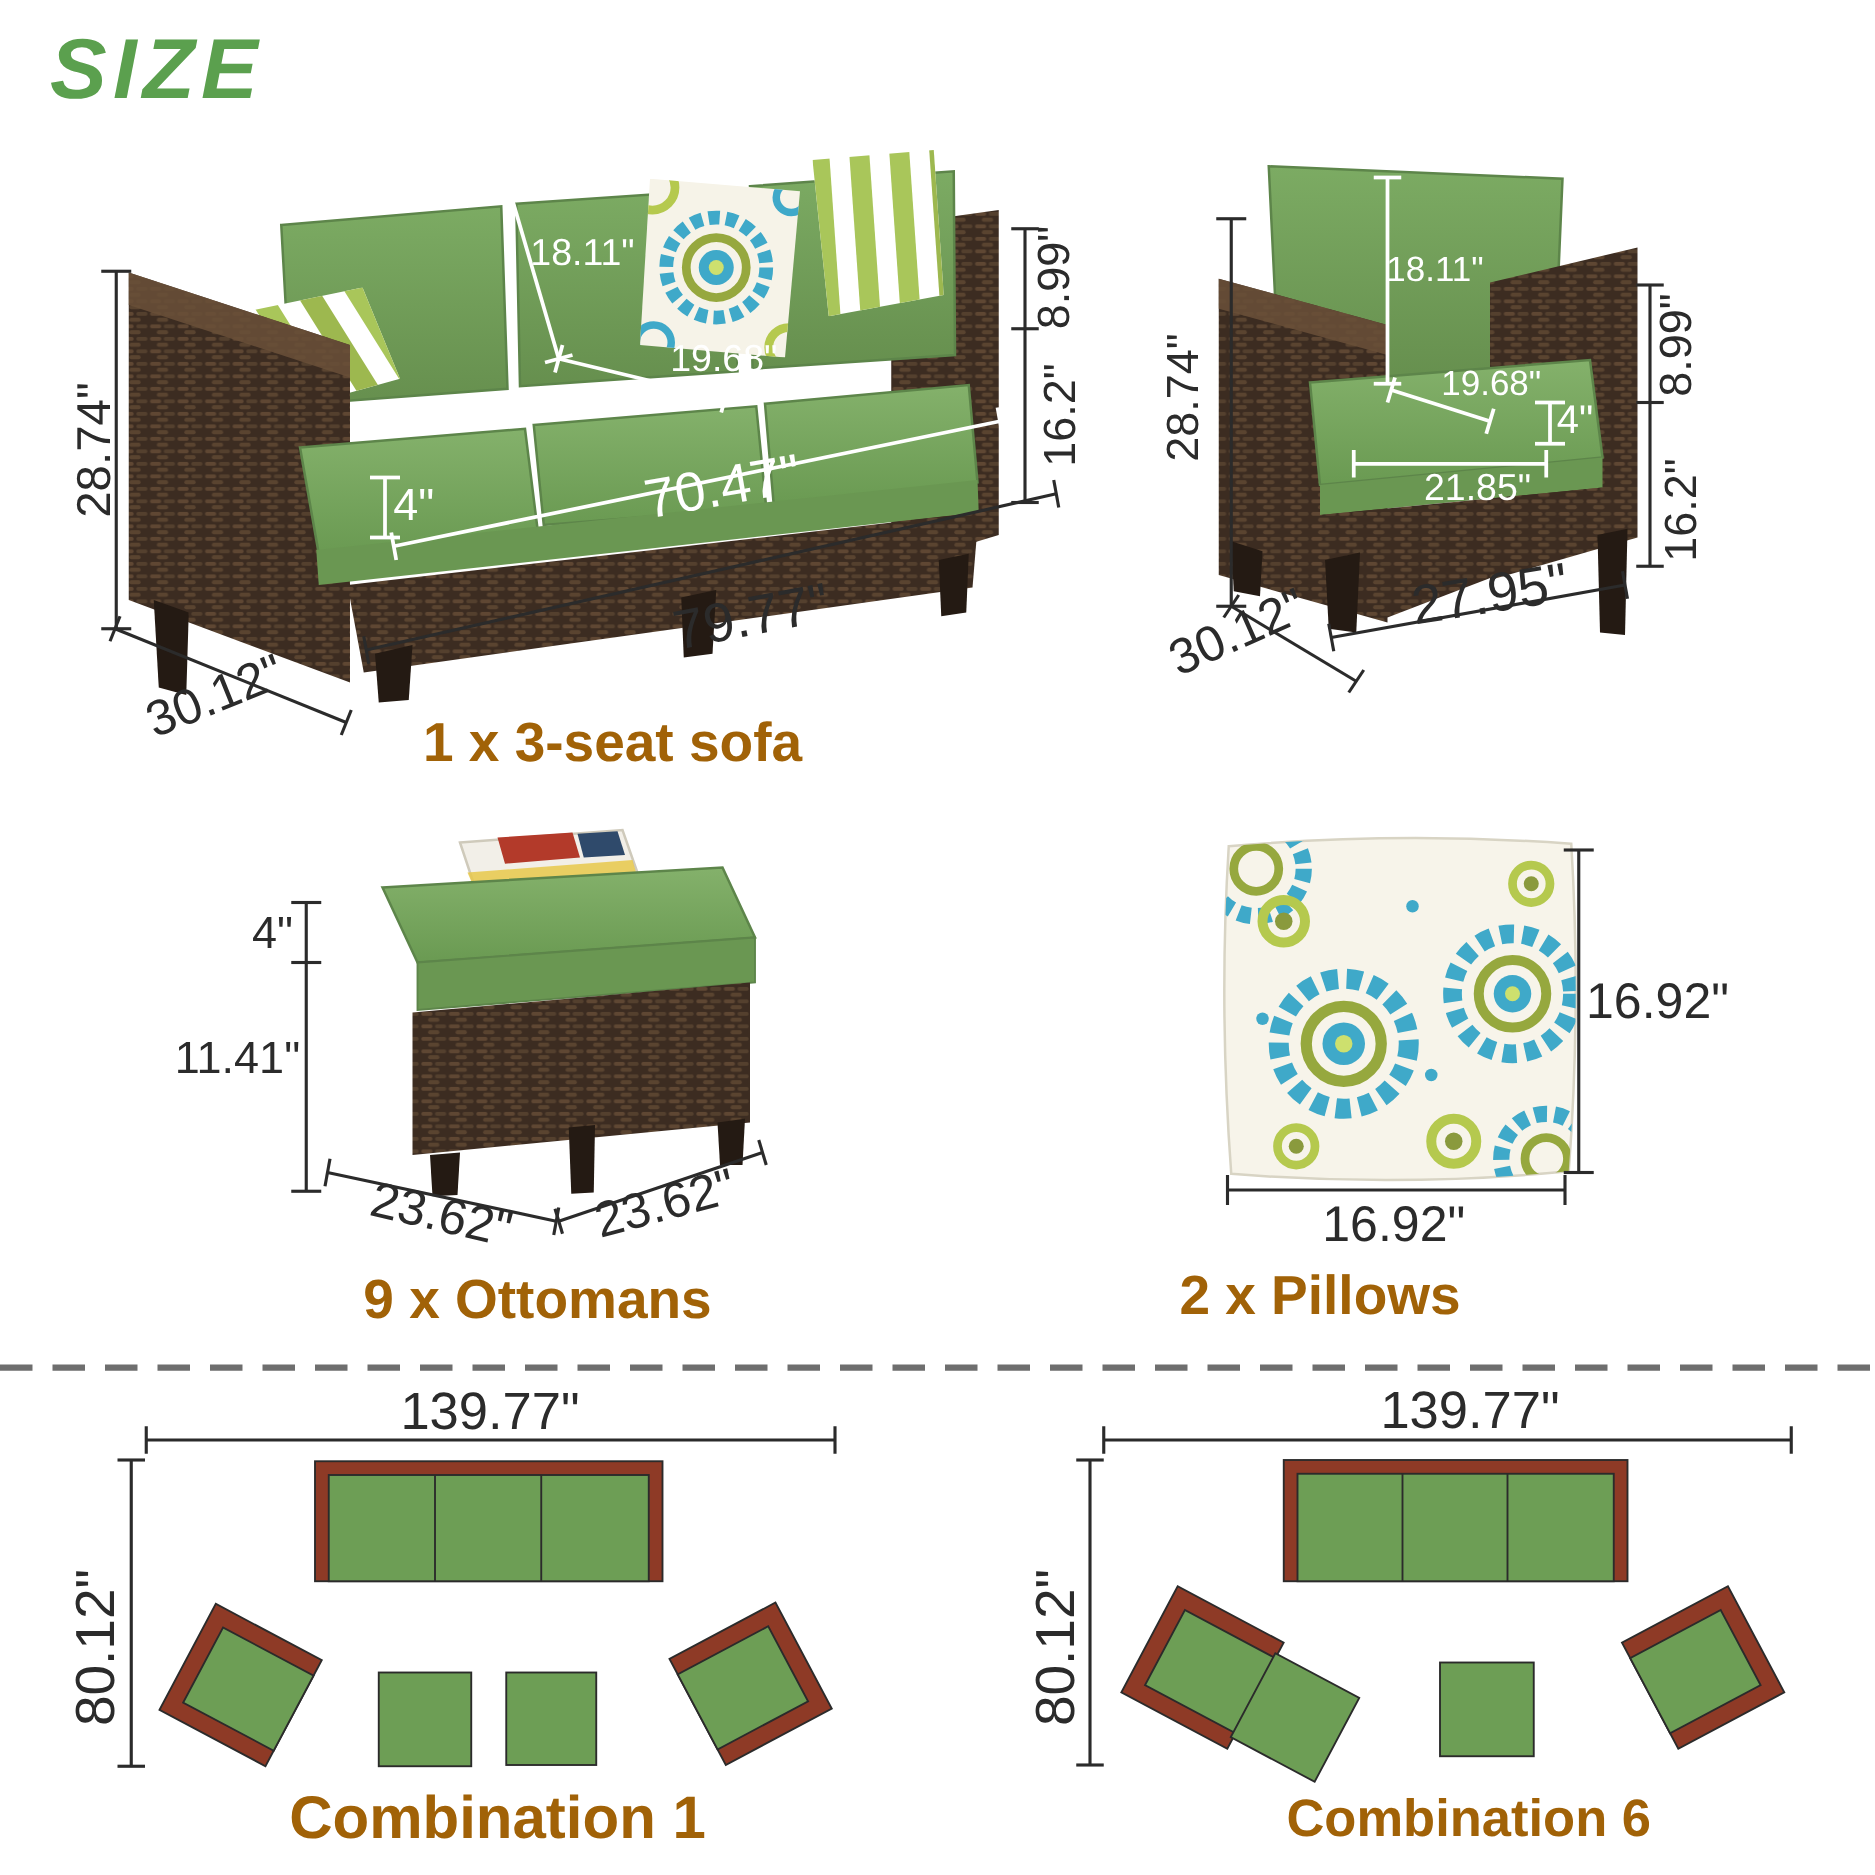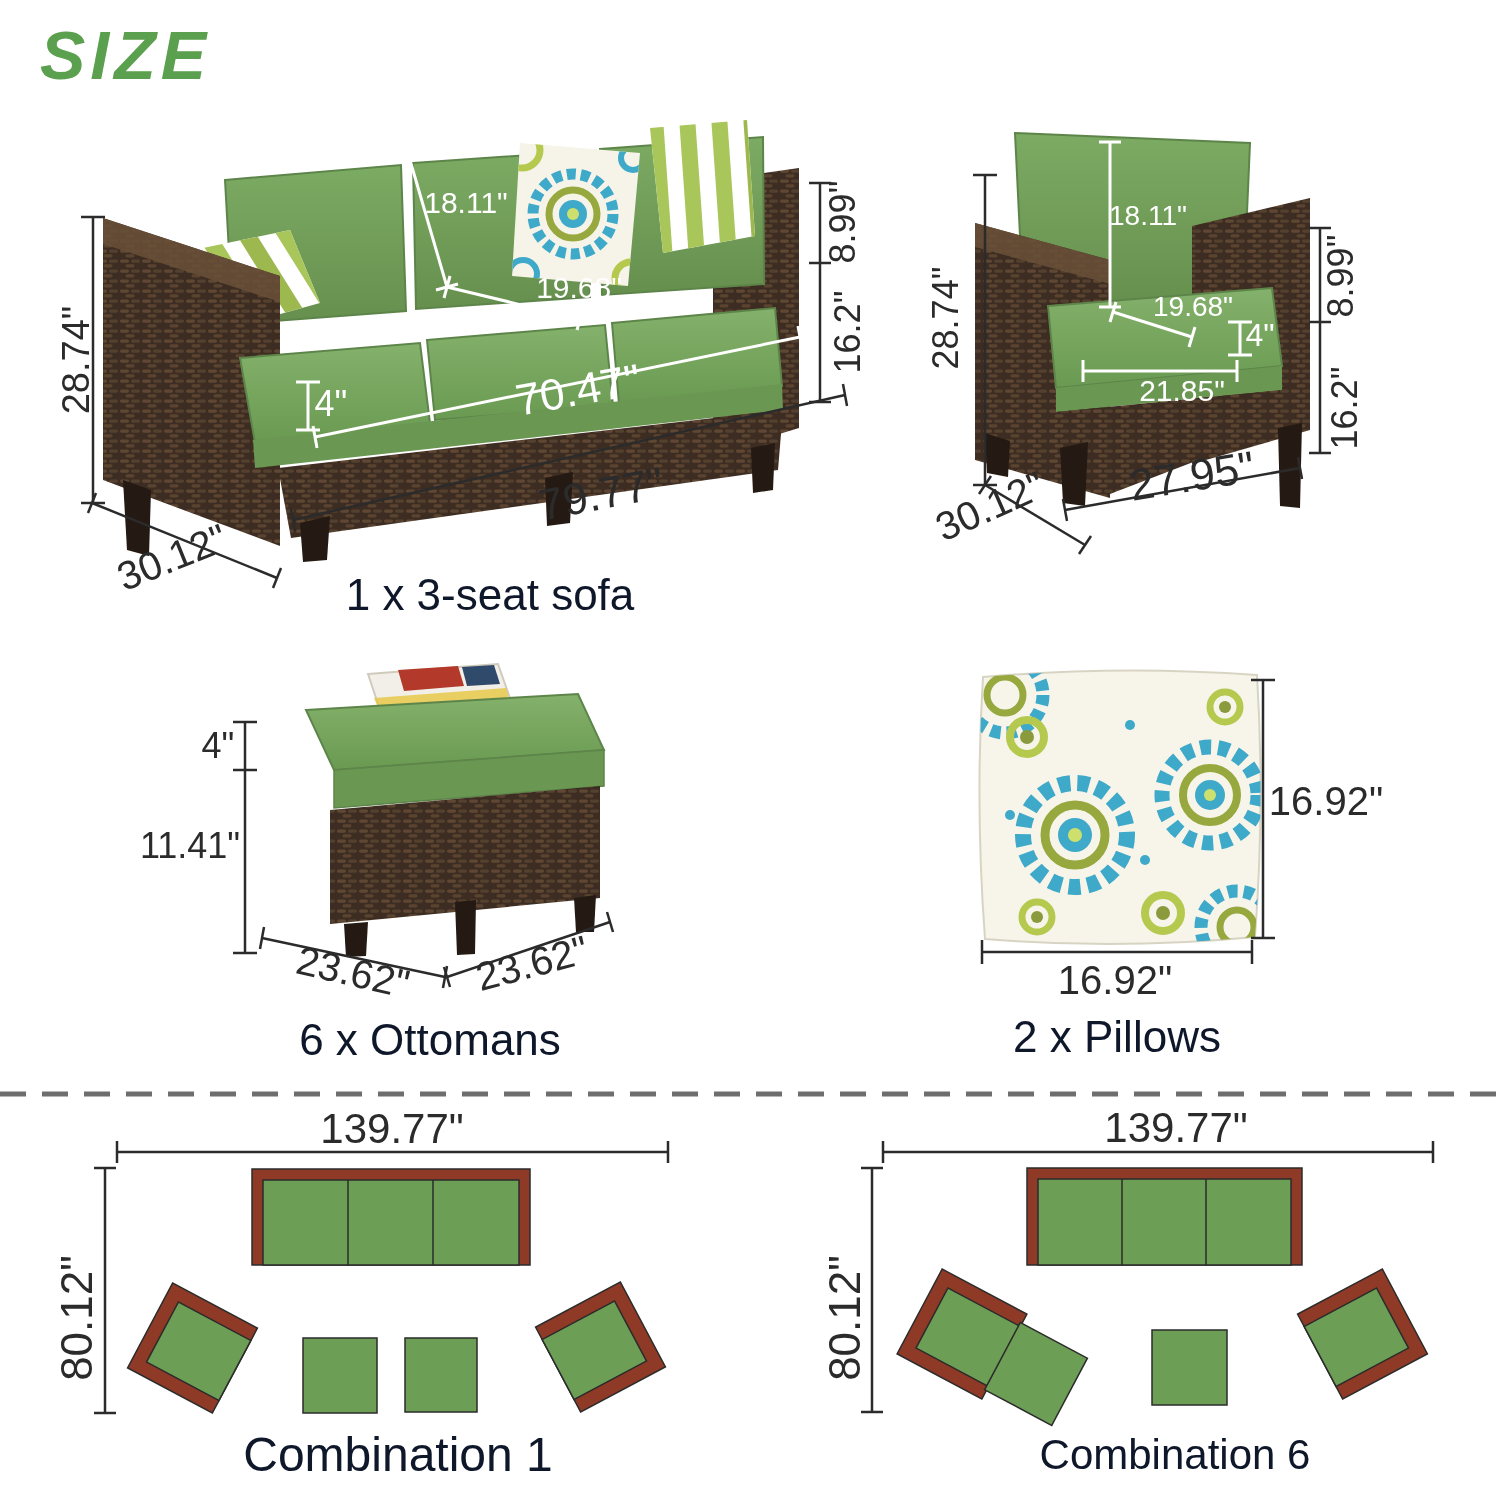--- a/index.html
+++ b/index.html
@@ -2,21 +2,21 @@
 <html><head>
 <meta charset="utf-8">
 <style>
   html,body{margin:0;padding:0;background:#fff;}
   .canvas{position:relative;width:1500px;height:1500px;background:#ffffff;overflow:hidden;
           font-family:"Liberation Sans", sans-serif;}
   .overlay{position:absolute;left:0;top:0;}
   .t{position:absolute;transform:translate(-50%,-50%);color:#2b2b2b;white-space:nowrap;
      line-height:1;font-family:"Liberation Sans", sans-serif;}
   .w{color:#ffffff;}
-  .cap{font-size:44px;color:#0f172a;}
+  .cap{font-size:44px;color:#a16207;font-weight:bold;}
   .title{position:absolute;left:40px;top:16px;font-size:68px;font-weight:700;font-style:italic;
          letter-spacing:5px;color:#5ba04e;}
 </style>
 </head>
 <body>
 
 <div class="canvas">
 
   <div class="title">SIZE</div>
 
@@ -364,25 +364,25 @@
   <span class="t w" style="left:1182px;top:391px;font-size:30px">21.85"</span>
   <span class="t" style="left:1341px;top:276px;font-size:36px;transform:translate(-50%,-50%) rotate(-90deg)">8.99"</span>
   <span class="t" style="left:1345px;top:408px;font-size:36px;transform:translate(-50%,-50%) rotate(-90deg)">16.2"</span>
   <span class="t" style="left:1192px;top:476px;font-size:44px;transform:translate(-50%,-50%) rotate(-9deg)">27.95"</span>
   <span class="t" style="left:990px;top:506px;font-size:40px;transform:translate(-50%,-50%) rotate(-24deg)">30.12"</span>
 
   <span class="t" style="left:218px;top:746px;font-size:36px">4"</span>
   <span class="t" style="left:190px;top:846px;font-size:36px">11.41"</span>
   <span class="t" style="left:353px;top:972px;font-size:40px;transform:translate(-50%,-50%) rotate(13deg)">23.62"</span>
   <span class="t" style="left:532px;top:963px;font-size:40px;transform:translate(-50%,-50%) rotate(-15deg)">23.62"</span>
-  <span class="t cap" style="left:430px;top:1040px">6 x Ottomans</span>
+  <span class="t cap" style="left:430px;top:1040px">9 x Ottomans</span>
 
   <span class="t" style="left:1326px;top:801px;font-size:40px">16.92"</span>
   <span class="t" style="left:1115px;top:980px;font-size:40px">16.92"</span>
-  <span class="t cap" style="left:1117px;top:1037px">2 x Pillows</span>
+  <span class="t cap" style="left:1056px;top:1037px">2 x Pillows</span>
 
   <span class="t" style="left:392px;top:1129px;font-size:42px">139.77"</span>
   <span class="t" style="left:77px;top:1318px;font-size:44px;transform:translate(-50%,-50%) rotate(-90deg)">80.12"</span>
   <span class="t cap" style="left:398px;top:1455px;font-size:48px">Combination 1</span>
   <span class="t" style="left:1176px;top:1128px;font-size:42px">139.77"</span>
   <span class="t" style="left:845px;top:1318px;font-size:44px;transform:translate(-50%,-50%) rotate(-90deg)">80.12"</span>
   <span class="t cap" style="left:1175px;top:1455px;font-size:42px">Combination 6</span>
 
 </div>
 

